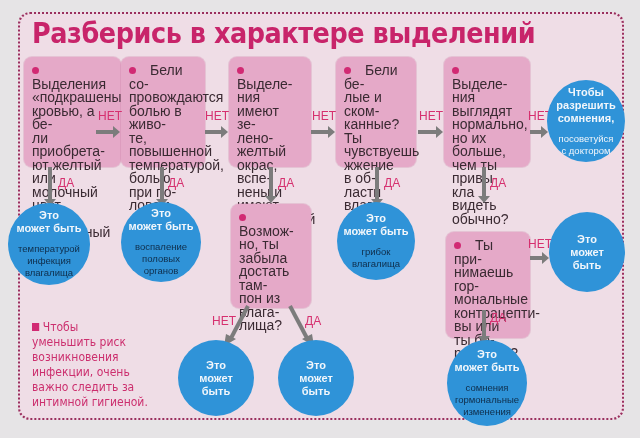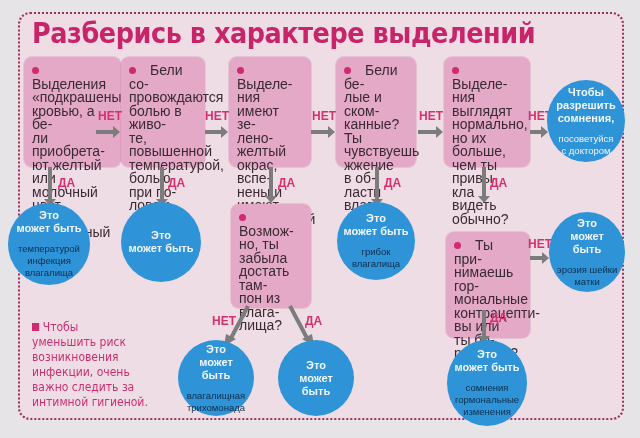--- a/index.html
+++ b/index.html
@@ -49,21 +49,20 @@
     white-space: pre-line; color: #f1f6fb;
   }
   .circle .bd {
     font-size: 9.5px; line-height: 12px; color: #0f2d4a;
     white-space: pre-line; margin-top: 8px;
   }
   .circle.dark .bd { color: #f1f6fb; }
   .lbl {
     position: absolute; font-size: 12px; color: #d6306f;
     font-family: "Liberation Sans", sans-serif;
-    font-weight: bold;
   }
   .harrow {
     position: absolute; height: 4px; background: #7c7c7c;
   }
   .harrow::after {
     content: ""; position: absolute; right: -6px; top: -4px;
     border-left: 7px solid #7c7c7c; border-top: 6px solid transparent; border-bottom: 6px solid transparent;
   }
   .varrow {
     position: absolute; width: 4px; background: #7c7c7c;
@@ -204,45 +203,43 @@
 <div class="circle" style="left:8px; top:203px; width:82px; height:82px;">
   <div class="hd">Это
 может быть</div>
   <div class="bd">температурой
 инфекция
 влагалища</div>
 </div>
 <div class="circle" style="left:121px; top:202px; width:80px; height:80px;">
   <div class="hd">Это
 может быть</div>
+  <div class="bd">воспаление
+половых органов</div>
 </div>
 <div class="circle" style="left:337px; top:202px; width:78px; height:78px;">
   <div class="hd">Это
 может быть</div>
   <div class="bd">грибок
 влагалища</div>
 </div>
 <div class="circle dark" style="left:547px; top:80px; width:78px; height:82px;">
   <div class="hd">Чтобы
 разрешить
 сомнения,</div>
   <div class="bd">посоветуйся
 с доктором</div>
 </div>
 <div class="circle" style="left:549px; top:212px; width:76px; height:80px;">
   <div class="hd">Это
 может быть</div>
-  <div class="bd">эрозия шейки
-матки</div>
 </div>
 <div class="circle" style="left:178px; top:340px; width:76px; height:76px;">
   <div class="hd">Это
 может быть</div>
-  <div class="bd">влагалищная
-трихомонада</div>
 </div>
 <div class="circle" style="left:278px; top:340px; width:76px; height:76px;">
   <div class="hd">Это
 может быть</div>
 </div>
 <div class="circle" style="left:447px; top:340px; width:80px; height:86px;">
   <div class="hd">Это
 может быть</div>
   <div class="bd">сомнения
 гормональные

